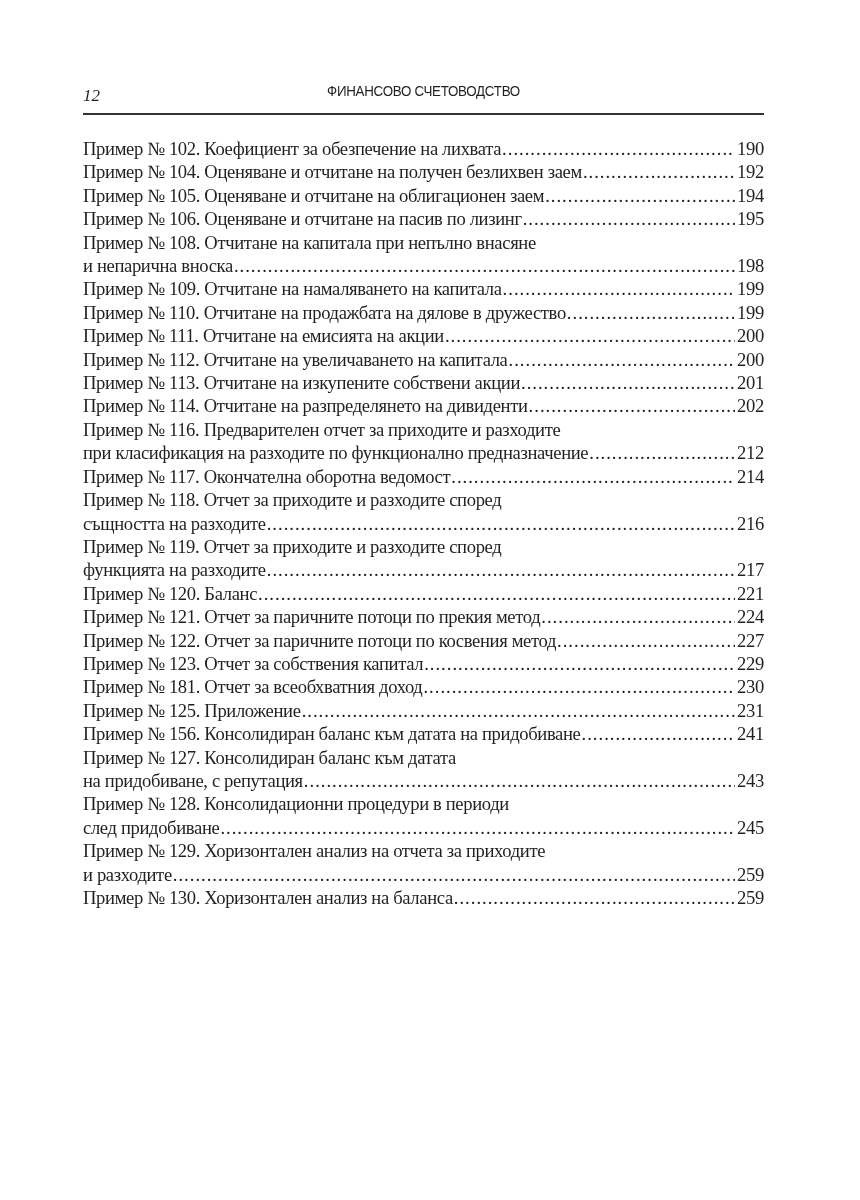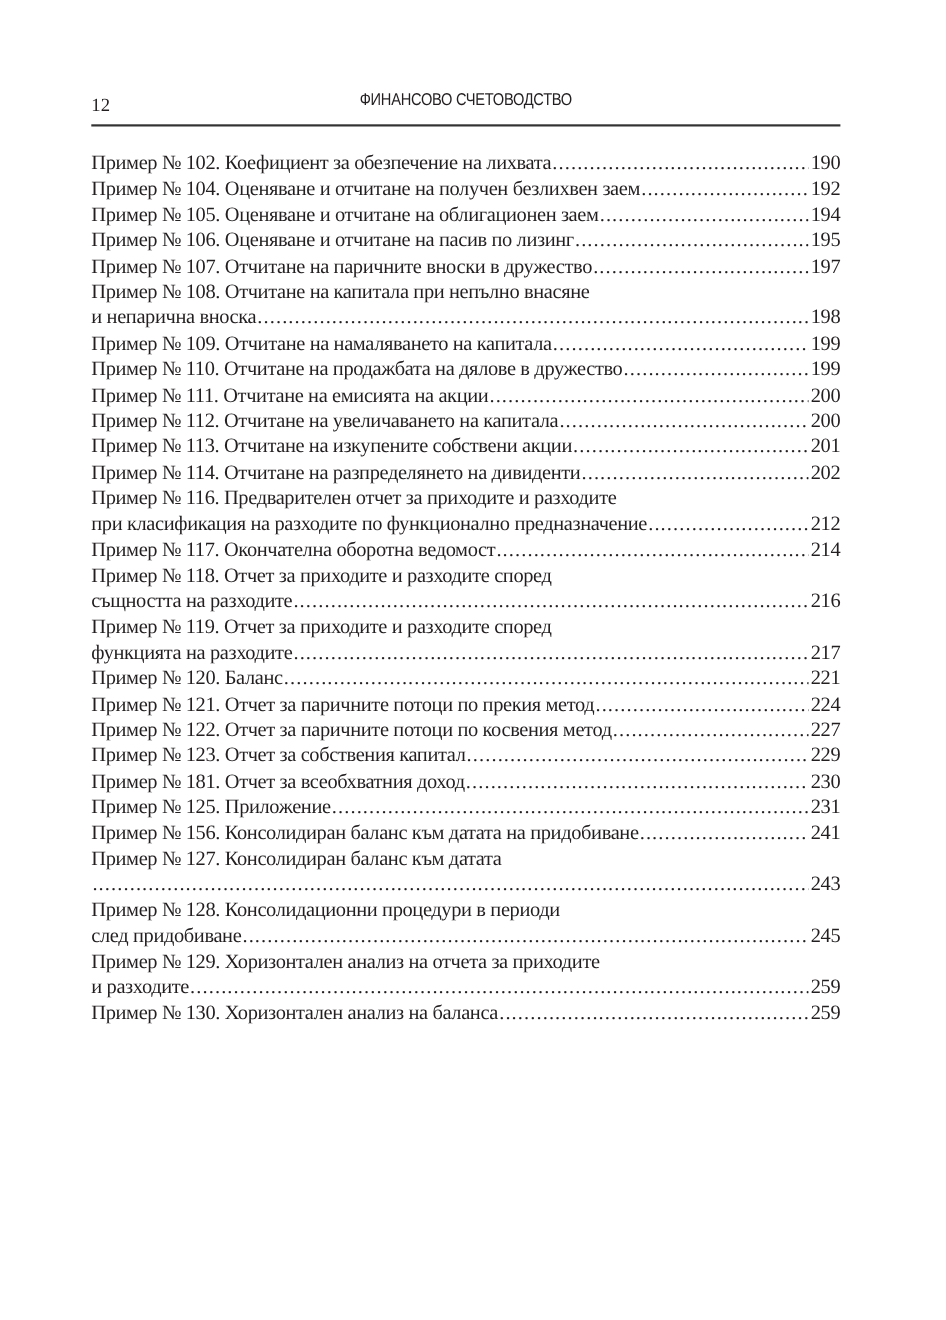--- a/index.html
+++ b/index.html
@@ -1,18 +1,18 @@
 <!DOCTYPE html>
 <html><head>
 <meta charset="utf-8">
 <style>
   html, body { margin: 0; padding: 0; background: #ffffff; }
   body { width: 860px; height: 1200px; position: relative; overflow: hidden; color: #231f20; }
   .header { position: absolute; left: 83px; top: 80px; width: 681px; height: 34px; }
-  .page-num { position: absolute; left: 0; top: 6px; font-family: "Liberation Serif", serif; font-size: 17px; }
+  .page-num { position: absolute; left: 0; top: 6px; font-family: "Liberation Serif", serif; font-size: 17px; font-style: italic; }
   .running-title { position: absolute; left: 0; right: 0; top: 2px; text-align: center; font-family: "Liberation Sans", sans-serif; font-size: 15.5px; letter-spacing: -0.3px; transform: scaleX(0.86); }
   .rule { position: absolute; left: 83px; top: 113px; width: 681px; height: 1.5px; background: #333; }
   .toc { position: absolute; left: 83px; top: 137px; width: 681px; font-family: "Liberation Serif", serif; font-size: 18.6px; line-height: 23.4px; }
   .entry { display: block; }
   .line { display: flex; align-items: flex-end; white-space: nowrap; }
   .title-text { flex: 0 0 auto; letter-spacing: -0.35px; }
   .leader { flex: 1 1 auto; overflow: hidden; letter-spacing: 1px; margin: 0 2px 0 1px; }
   .leader::after { content: "........................................................................................................................................................................................................"; }
   .pg { flex: 0 0 auto; letter-spacing: -0.3px; }
 </style>
@@ -49,27 +49,20 @@
     </div>
     <div class="entry">
       <div class="line">
         <span class="title-text">Пример № 106. Оценяване и отчитане на пасив по лизинг</span>
         <span class="leader"></span>
         <span class="pg">195</span>
       </div>
     </div>
     <div class="entry">
       <div class="line">
-        <span class="title-text">Пример № 107. Отчитане на паричните вноски в дружество</span>
-        <span class="leader"></span>
-        <span class="pg">197</span>
-      </div>
-    </div>
-    <div class="entry">
-      <div class="line">
         <span class="title-text">Пример № 108. Отчитане на капитала при непълно внасяне</span>
       </div>
       <div class="line">
         <span class="title-text">и непарична вноска</span>
         <span class="leader"></span>
         <span class="pg">198</span>
       </div>
     </div>
     <div class="entry">
       <div class="line">
@@ -197,20 +190,21 @@
         <span class="title-text">Пример № 156. Консолидиран баланс към датата на придобиване</span>
         <span class="leader"></span>
         <span class="pg">241</span>
       </div>
     </div>
     <div class="entry">
       <div class="line">
         <span class="title-text">Пример № 127. Консолидиран баланс към датата</span>
       </div>
       <div class="line">
+        <span class="title-text">на придобиване, с репутация</span>
         <span class="leader"></span>
         <span class="pg">243</span>
       </div>
     </div>
     <div class="entry">
       <div class="line">
         <span class="title-text">Пример № 128. Консолидационни процедури в периоди</span>
       </div>
       <div class="line">
         <span class="title-text">след придобиване</span>

